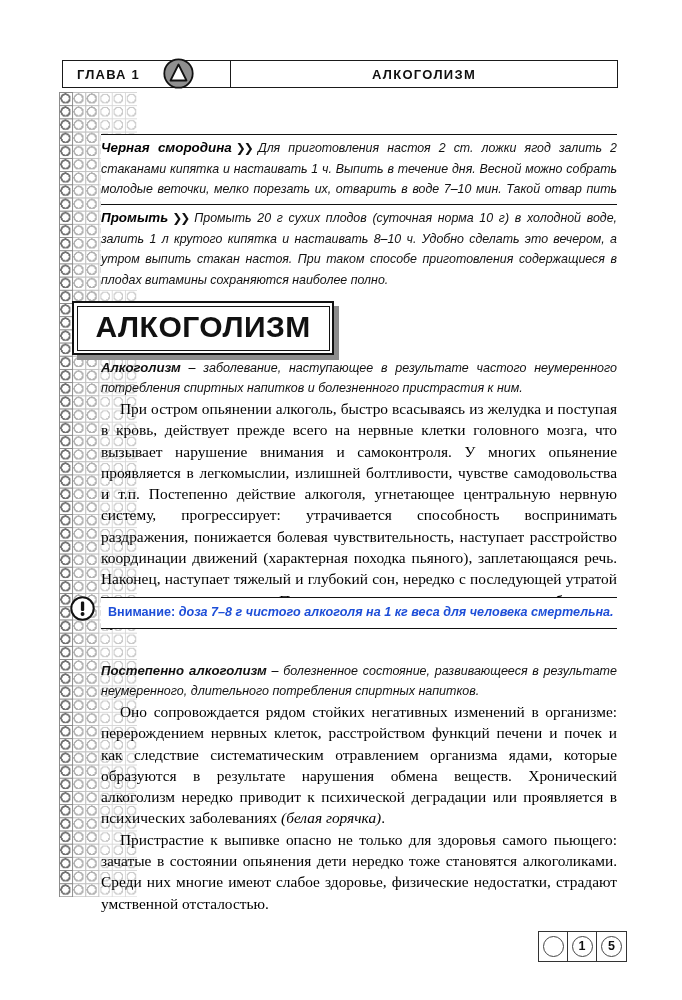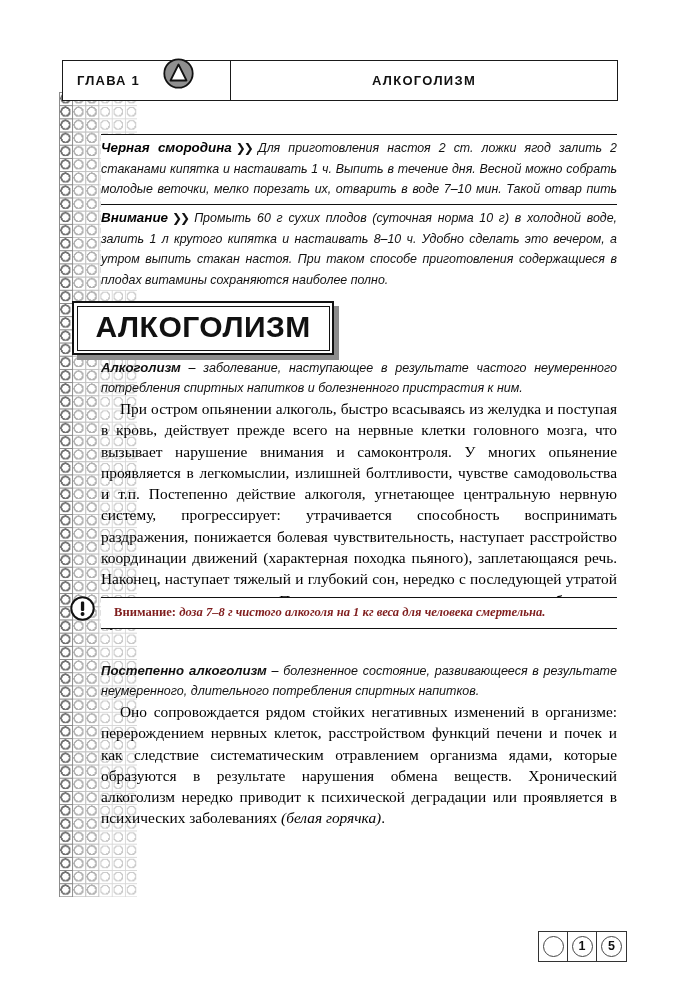--- a/index.html
+++ b/index.html
@@ -68,21 +68,21 @@
     height: 830px;
     background: #fff;
   }
 
   
   .header {
     position: absolute;
     left: 62px;
     top: 60px;
     width: 556px;
-    height: 41px;
+    height: 28px;
     border: 1.6px solid #1a1a1a;
     box-sizing: border-box;
     background: #fff;
   }
   .header-chapter-box {
     position: absolute;
     left: 0;
     top: 0;
     width: 168px;
     height: 100%;
@@ -238,25 +238,25 @@
     position: absolute;
     left: 101px;
     width: 516px;
     border-top: 1.5px solid #111;
     border-bottom: 1.5px solid #111;
     padding: 4px 0 5px 0;
     background: #fff;
     z-index: 4;
   }
   .attention-text {
-    font-family: Liberation Serif, serif;
+    font-family: Liberation Sans, sans-serif;
     font-size: 12.6px;
     line-height: 20.5px;
-    color: #7f1d1d;
-    padding-left: 13px;
+    color: #1d4ed8;
+    padding-left: 7px;
     text-align: justify;
   }
   .attention-label {
     font-weight: bold;
     font-style: normal;
   }
   .attention-msg {
     font-weight: bold;
     font-style: italic;
   }
@@ -333,21 +333,21 @@
   <div class="recipe" style="top:101px;margin-top:33px;">
     <div class="rule-top"></div>
     <div class="recipe-body">
       <span class="recipe-name">Черная смородина</span><span class="recipe-arrow">❯❯</span><span>Для приготовления настоя 2 ст. ложки ягод залить 2 стаканами кипятка и настаивать 1 ч. Выпить в течение дня. Весной можно собрать молодые веточки, мелко порезать их, отварить в воде 7–10 мин. Такой отвар пить как чай.</span>
     </div>
   </div>
 
   <div class="recipe" style="top:204px;">
     <div class="rule-top"></div>
     <div class="recipe-body">
-      <span class="recipe-name">Внимание</span><span class="recipe-arrow">❯❯</span><span>Промыть 60 г сухих плодов (суточная норма 10 г) в холодной воде, залить 1 л крутого кипятка и настаивать 8–10 ч. Удобно сделать это вечером, а утром выпить стакан настоя. При таком способе приготовления содержащиеся в плодах витамины сохраняются наиболее полно.</span>
+      <span class="recipe-name">Промыть</span><span class="recipe-arrow">❯❯</span><span>Промыть 20 г сухих плодов (суточная норма 10 г) в холодной воде, залить 1 л крутого кипятка и настаивать 8–10 ч. Удобно сделать это вечером, а утром выпить стакан настоя. При таком способе приготовления содержащиеся в плодах витамины сохраняются наиболее полно.</span>
     </div>
   </div>
 
   <div class="title-plate">
     <div class="shadow"></div>
     <div class="outer">
       <div class="inner">
         <h1>АЛКОГОЛИЗМ</h1>
       </div>
     </div>
@@ -376,20 +376,21 @@
   </div>
 
   <div class="col" style="top:661px;">
     <p class="lead">
       <span class="lead-term">Постепенно алкоголизм</span><span> – болезненное состояние, развивающееся в результате неумеренного, длительного потребления спиртных напитков.</span>
     </p>
   </div>
 
   <div class="col" style="top:701px;">
     <p class="body"><span>Оно сопровождается рядом стойких негативных изменений в организме: перерождением нервных клеток, расстройством функций печени и почек и как следствие систематическим отравлением организма ядами, которые образуются в результате нарушения обмена веществ. Хронический алкоголизм нередко приводит к психической деградации или проявляется в психических заболеваниях </span><span class="ital">(белая горячка)</span><span>.</span></p>
+    <p class="body">Пристрастие к выпивке опасно не только для здоровья самого пьющего: зачатые в состоянии опьянения дети нередко тоже становятся алкоголиками. Среди них многие имеют слабое здоровье, физические недостатки, страдают умственной отсталостью.</p>
   </div>
 
   <div class="folio">
     <div class="folio-cell">
       <div class="folio-ring">
           <span></span>
         </div>
     </div>
     <div class="folio-cell">
       <div class="folio-ring">

